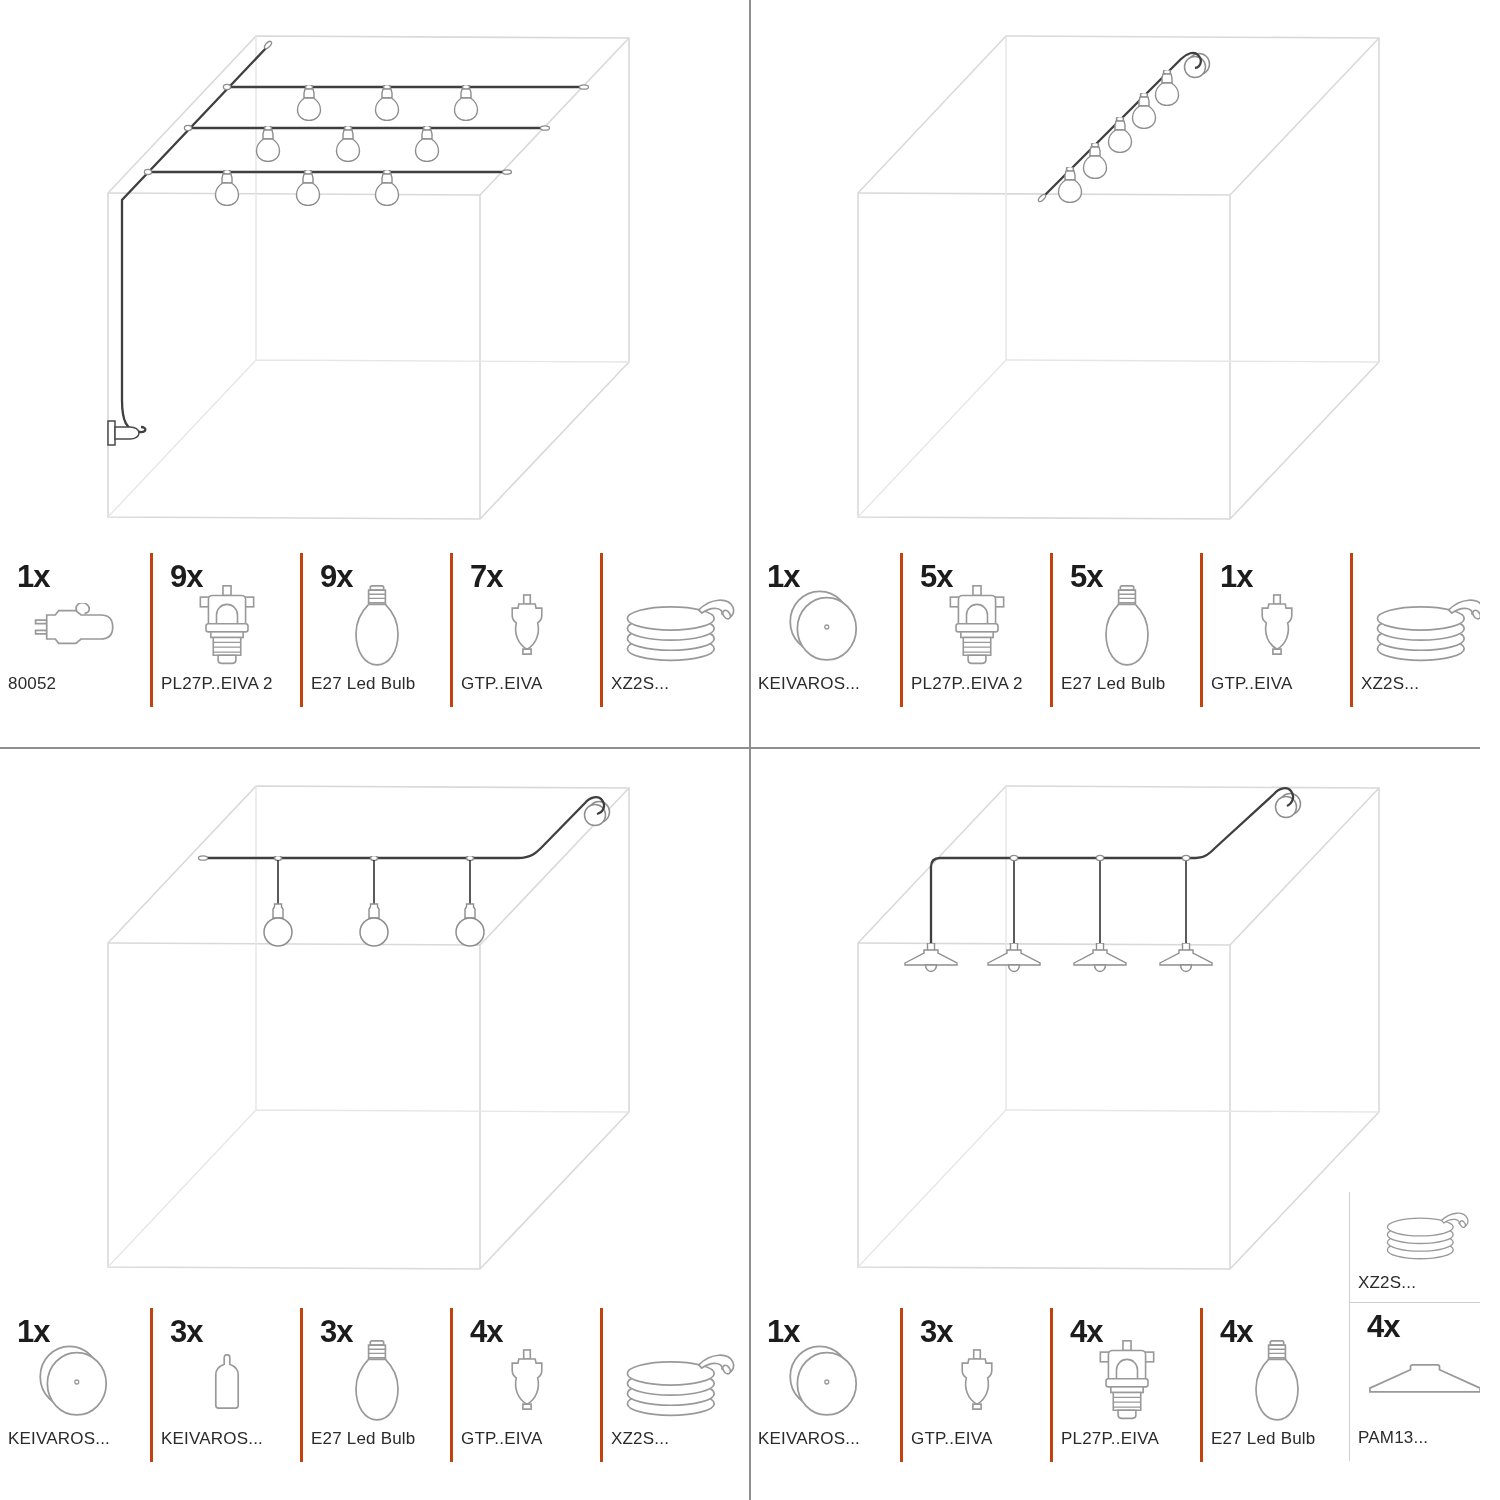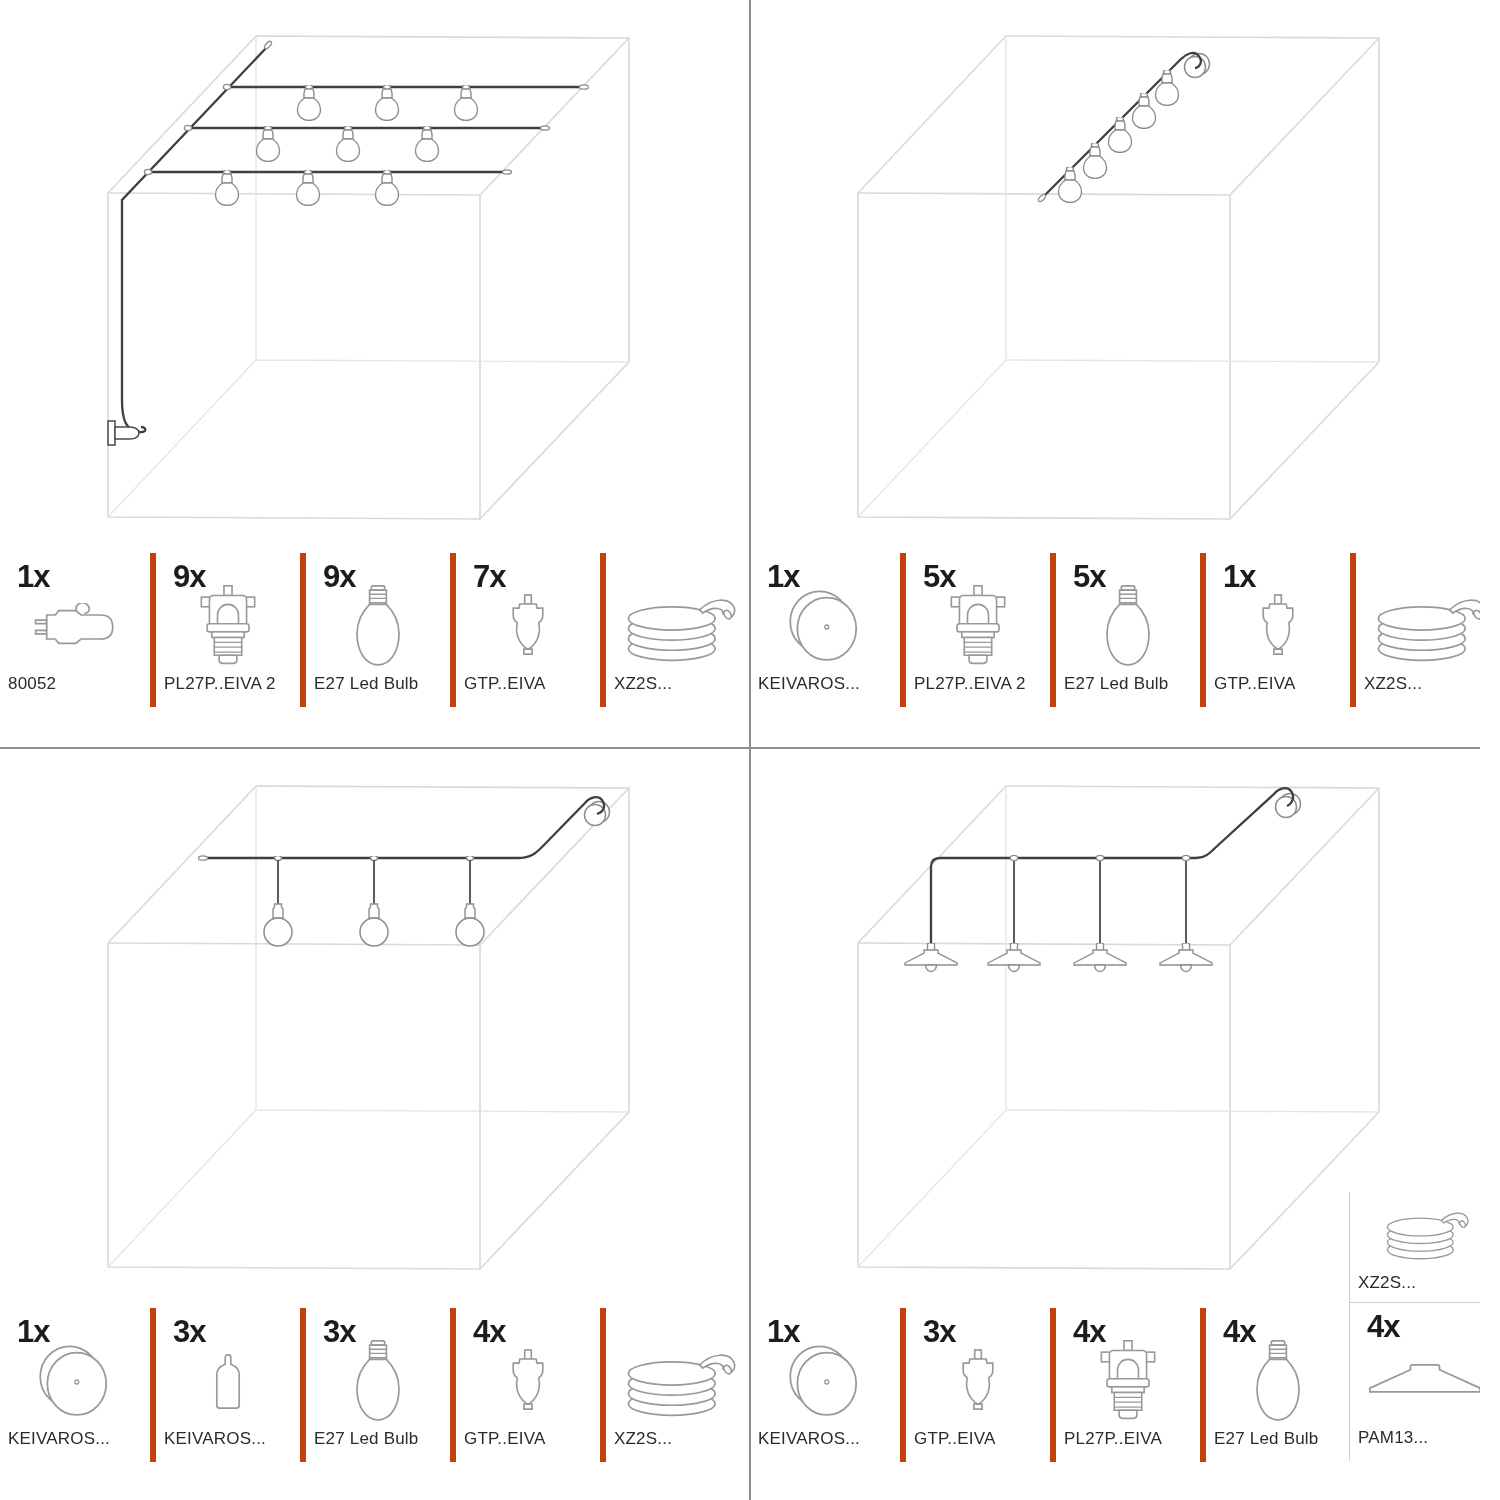--- a/index.html
+++ b/index.html
@@ -9,21 +9,21 @@
   #q1{left:0;top:0}
   #q2{left:750px;top:0}
   #q3{left:0;top:750px}
   #q4{left:750px;top:750px}
   .diagram{position:absolute;left:0;top:0;width:750px;height:555px;}
   .divider-v{position:absolute;left:749px;top:0;width:2px;height:1500px;background:#8f8f8f;}
   .divider-h{position:absolute;left:0;top:747px;width:1500px;height:2px;background:#8f8f8f;}
   .parts-strip{position:absolute;left:0;display:flex;}
   .q-top .parts-strip{top:553px;}
   .q-bottom .parts-strip{top:558px;}
-  .cell{position:relative;width:150px;height:154px;box-sizing:border-box;border-left:6px solid #c2410c;background:#fff;}
+  .cell{position:relative;width:150px;height:154px;box-sizing:border-box;border-left:3px solid #c2410c;background:#fff;}
   .parts-strip .cell:first-child{border-left:none;}
   .qty{position:absolute;left:17px;top:6px;font-size:31px;font-weight:700;letter-spacing:-1px;color:#1c1c1c;}
   .icon-box{position:absolute;left:0;top:30px;width:100%;height:88px;display:flex;align-items:center;justify-content:center;}
   .code{position:absolute;left:8px;bottom:13px;width:100%;text-align:left;font-size:17px;color:#2b2b2b;letter-spacing:.2px;white-space:nowrap;}
   .icon-box svg{width:80px;height:80px;}
   [data-icon="plug-icon"] svg{width:86px;height:48px;}
   [data-icon="lamp-holder-icon"] svg{width:60px;height:84px;}
   [data-icon="led-bulb-icon"] svg{width:54px;height:84px;}
   [data-icon="cable-grip-icon"] svg{width:46px;height:66px;}
   [data-icon="cable-coil-icon"] svg{width:124px;height:78px;}

